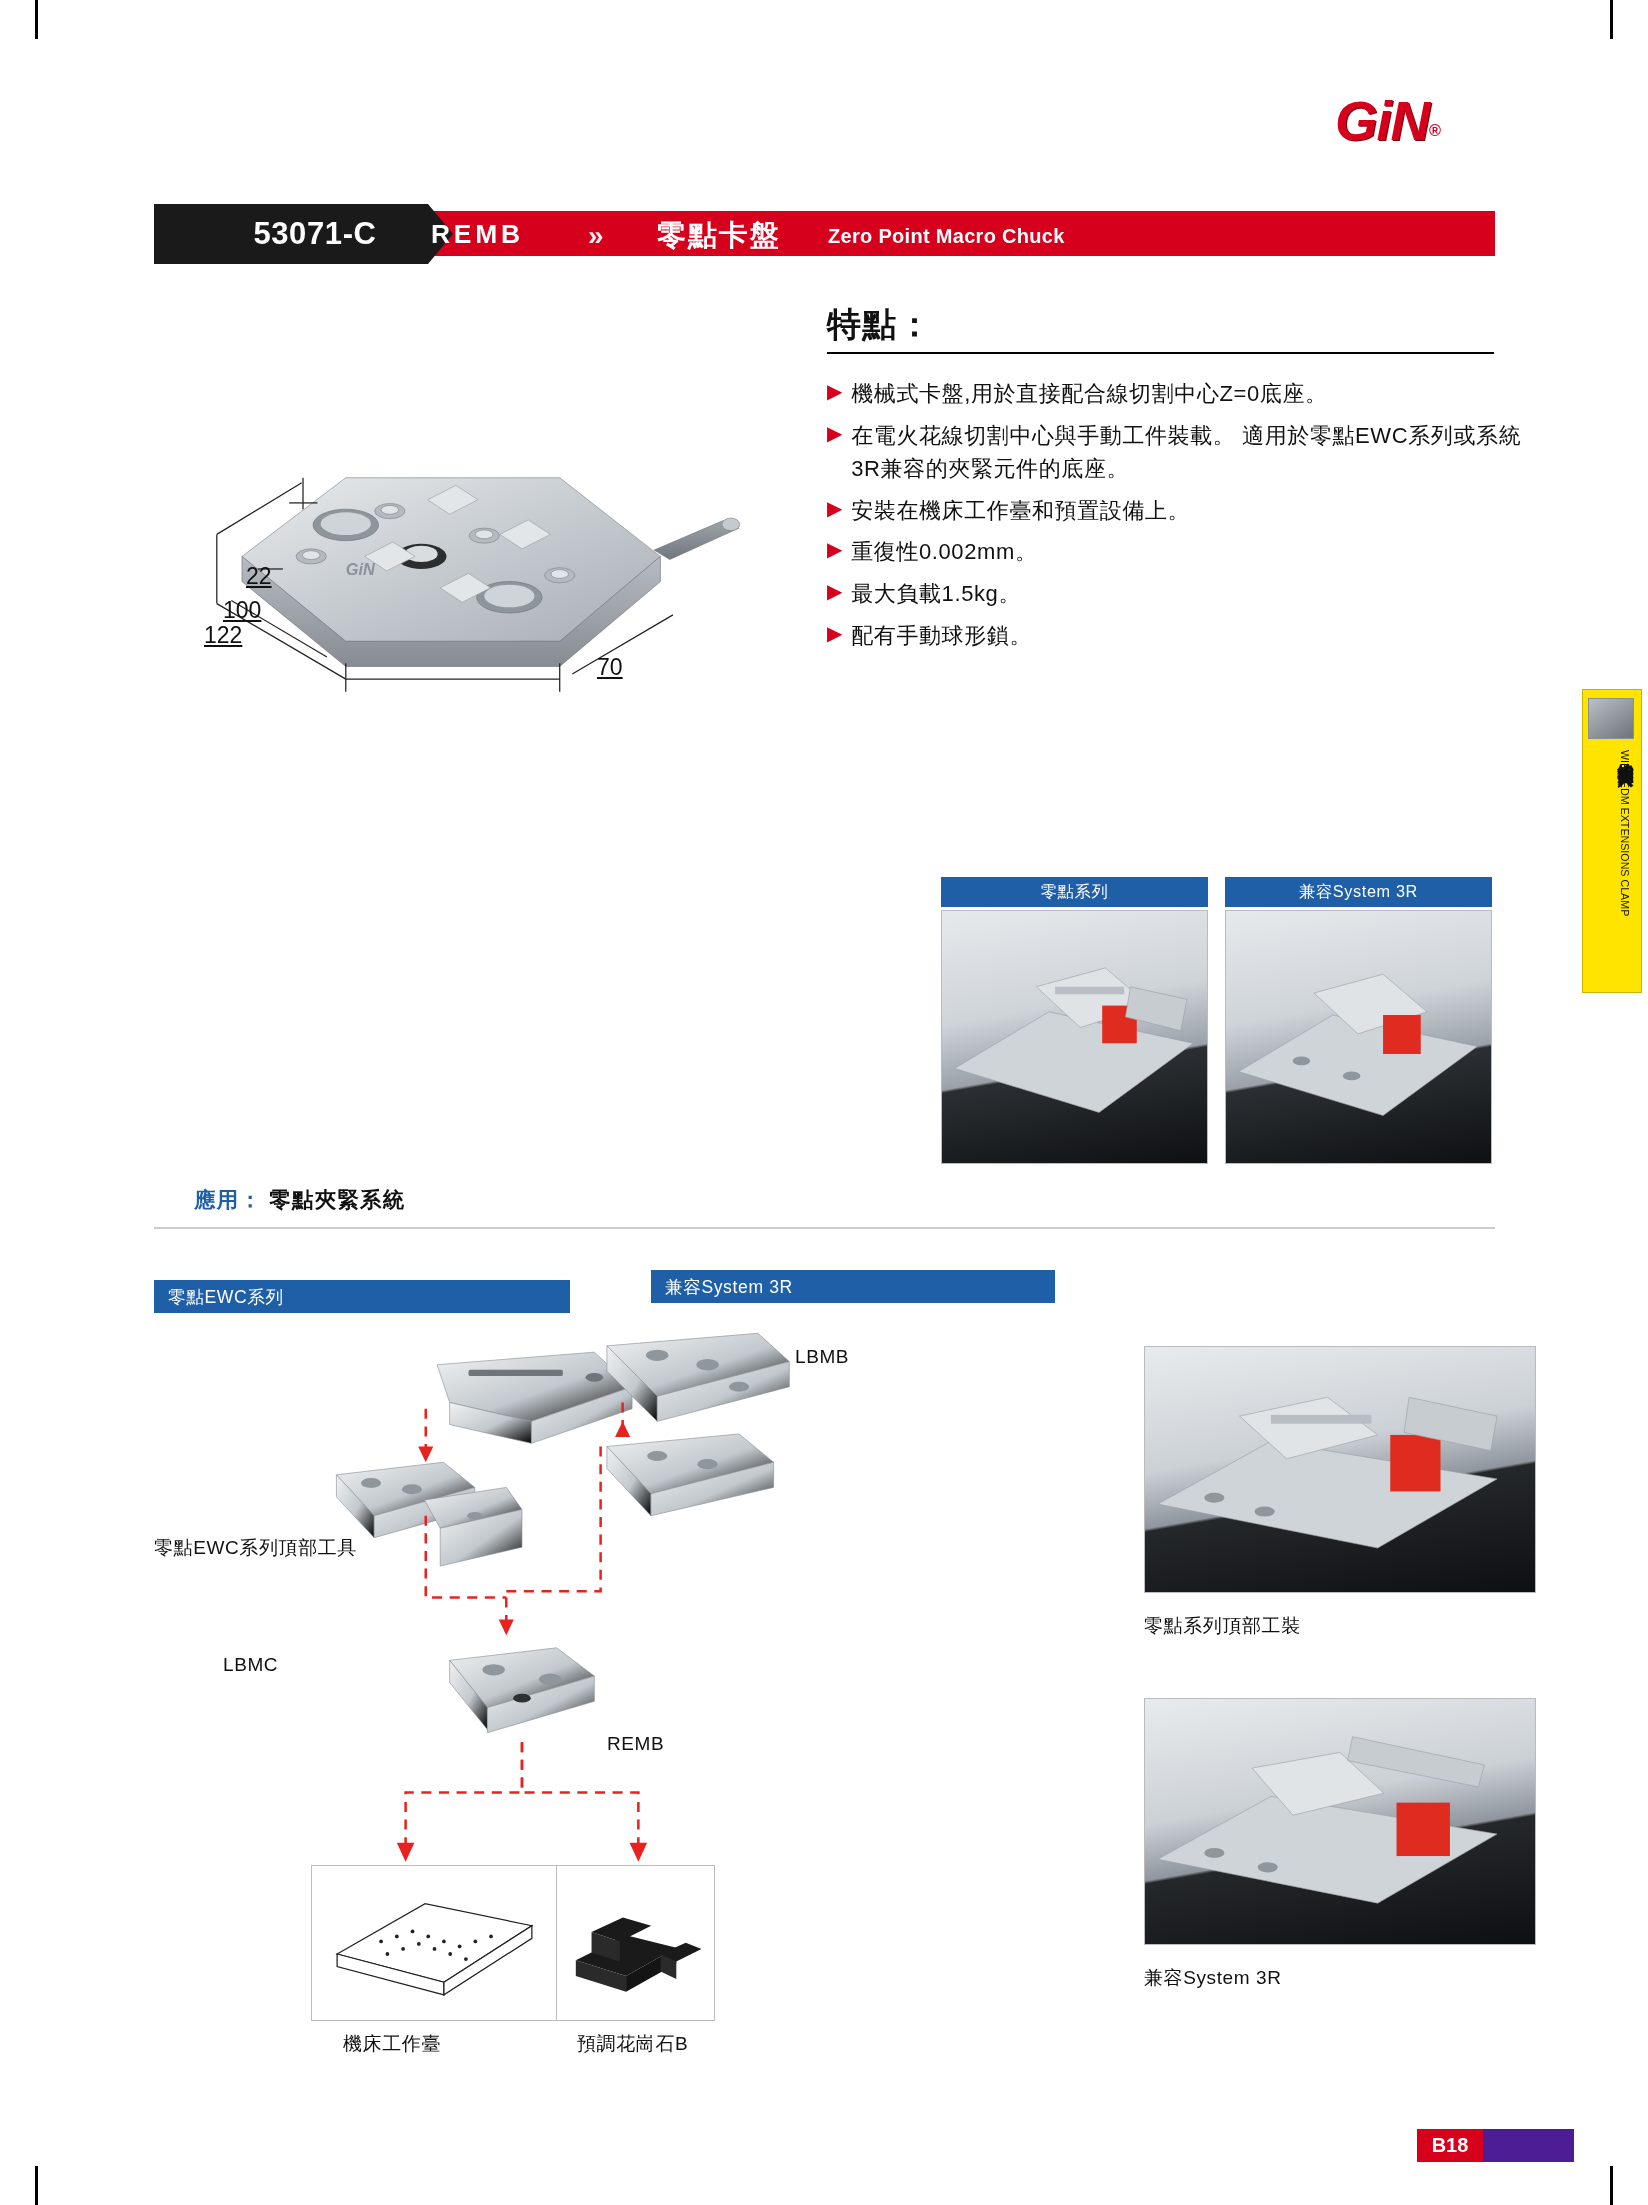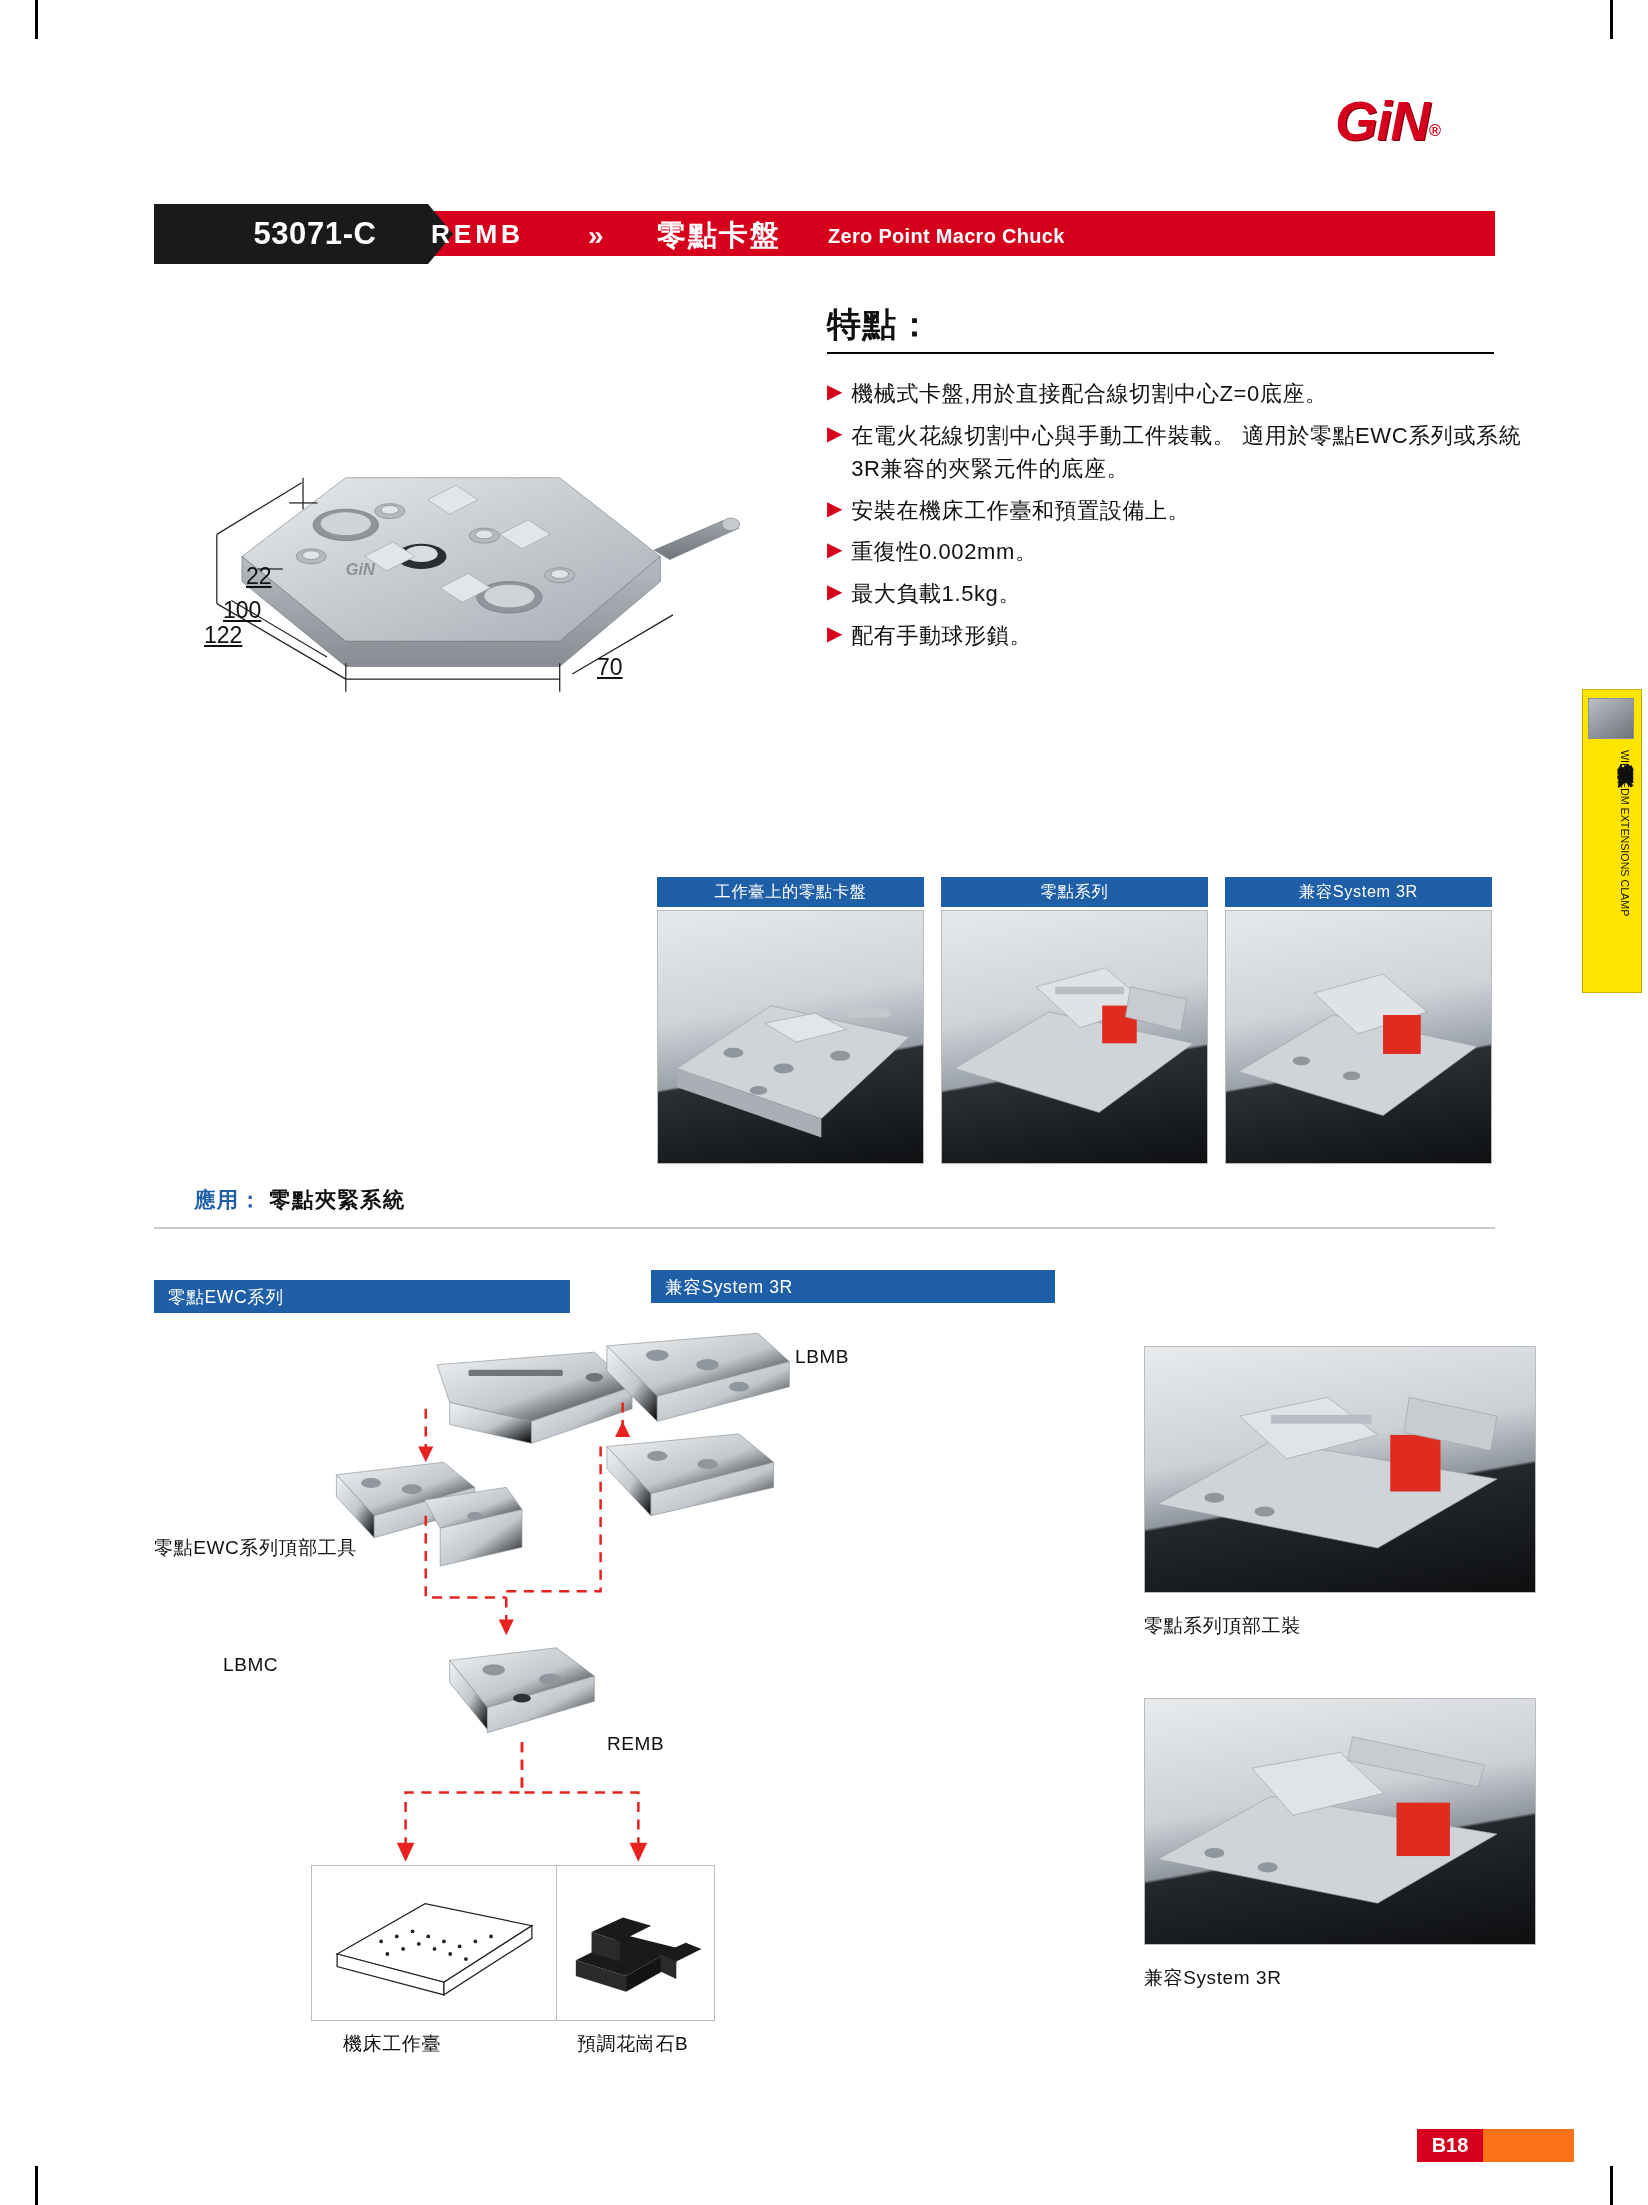--- a/index.html
+++ b/index.html
@@ -81,21 +81,21 @@
   .diag .lbl{position:absolute;font-size:19px;letter-spacing:0.6px;}
 
   .framebox{position:absolute;border:0.6px solid #b9bcc0;background:#fff;}
 
   
   .rphoto{position:absolute;width:390px;height:245px;border:0.6px solid #bbb;overflow:hidden;
     background:linear-gradient(170deg,#e8ebed 0%, #ccd1d6 40%, #8f969d 58%, #25282b 59%, #0d0f11 100%);}
   .rcap{position:absolute;font-size:19px;letter-spacing:0.6px;text-align:right;}
 
   
-  .pagebar{position:absolute;right:74px;bottom:43px;width:157px;height:33px;background:#f97316;}
+  .pagebar{position:absolute;right:74px;bottom:43px;width:157px;height:33px;background:#4c1d95;}
   .pagebar .pn{position:absolute;left:0;top:0;width:66px;height:33px;background:#d6001c;color:#fff;
     font-size:20px;font-weight:bold;display:flex;align-items:center;justify-content:center;}
 </style>
 </head>
 <body>
 
 <div class="crop tl-v"></div>
 <div class="crop tr-v"></div>
 <div class="crop bl-v"></div>
 <div class="crop br-v"></div>
@@ -218,37 +218,20 @@
 <div class="sidetab">
   <div class="thumb"></div>
   <div class="vtext">
     <span>線切割萬力夾具</span>
   </div>
   <div style="position:absolute;left:36px;top:60px;height:233px;writing-mode:vertical-rl;font-size:10.7px;letter-spacing:0;color:#111;">WIRE EDM EXTENSIONS CLAMP</div>
 </div>
 
 <div class="cardrow">
 
-  <div class="card c1">
-    <div class="cap">工作臺上的零點卡盤</div>
-    <div class="img">
-      <svg width="267" height="252" viewBox="0 0 425 400">
-        <polygon points="30,250 180,150 400,200 260,330" fill="#cfd4d8" stroke="#9aa0a6"></polygon>
-        <polygon points="30,250 260,330 260,360 30,280" fill="#a9afb5"></polygon>
-        <g fill="#8f969c">
-            <ellipse cx="120" cy="225" rx="16" ry="8"></ellipse>
-            <ellipse cx="200" cy="250" rx="16" ry="8"></ellipse>
-            <ellipse cx="290" cy="230" rx="16" ry="8"></ellipse>
-            <ellipse cx="160" cy="285" rx="14" ry="7"></ellipse>
-          </g>
-        <polygon points="170,178 250,162 300,188 220,208" fill="#e3e6e9" stroke="#9aa0a6"></polygon>
-        <rect x="300" y="155" width="70" height="14" rx="7" fill="#c3c8cc"></rect>
-      </svg>
-    </div>
-  </div>
 
   <div class="card c2">
     <div class="cap">零點系列</div>
     <div class="img">
       <svg width="267" height="252" viewBox="0 0 425 400">
         <polygon points="20,250 170,160 400,210 250,320" fill="#cfd4d8" stroke="#9aa0a6"></polygon>
         <polygon points="150,120 260,90 330,150 220,185" fill="#dfe3e6" stroke="#9aa0a6"></polygon>
         <rect x="255" y="150" width="55" height="60" fill="#e02b20"></rect>
         <rect x="180" y="120" width="110" height="12" fill="#b9bfc5"></rect>
         <polygon points="300,120 390,140 380,190 292,168" fill="#c7ccd1" stroke="#9aa0a6"></polygon>

